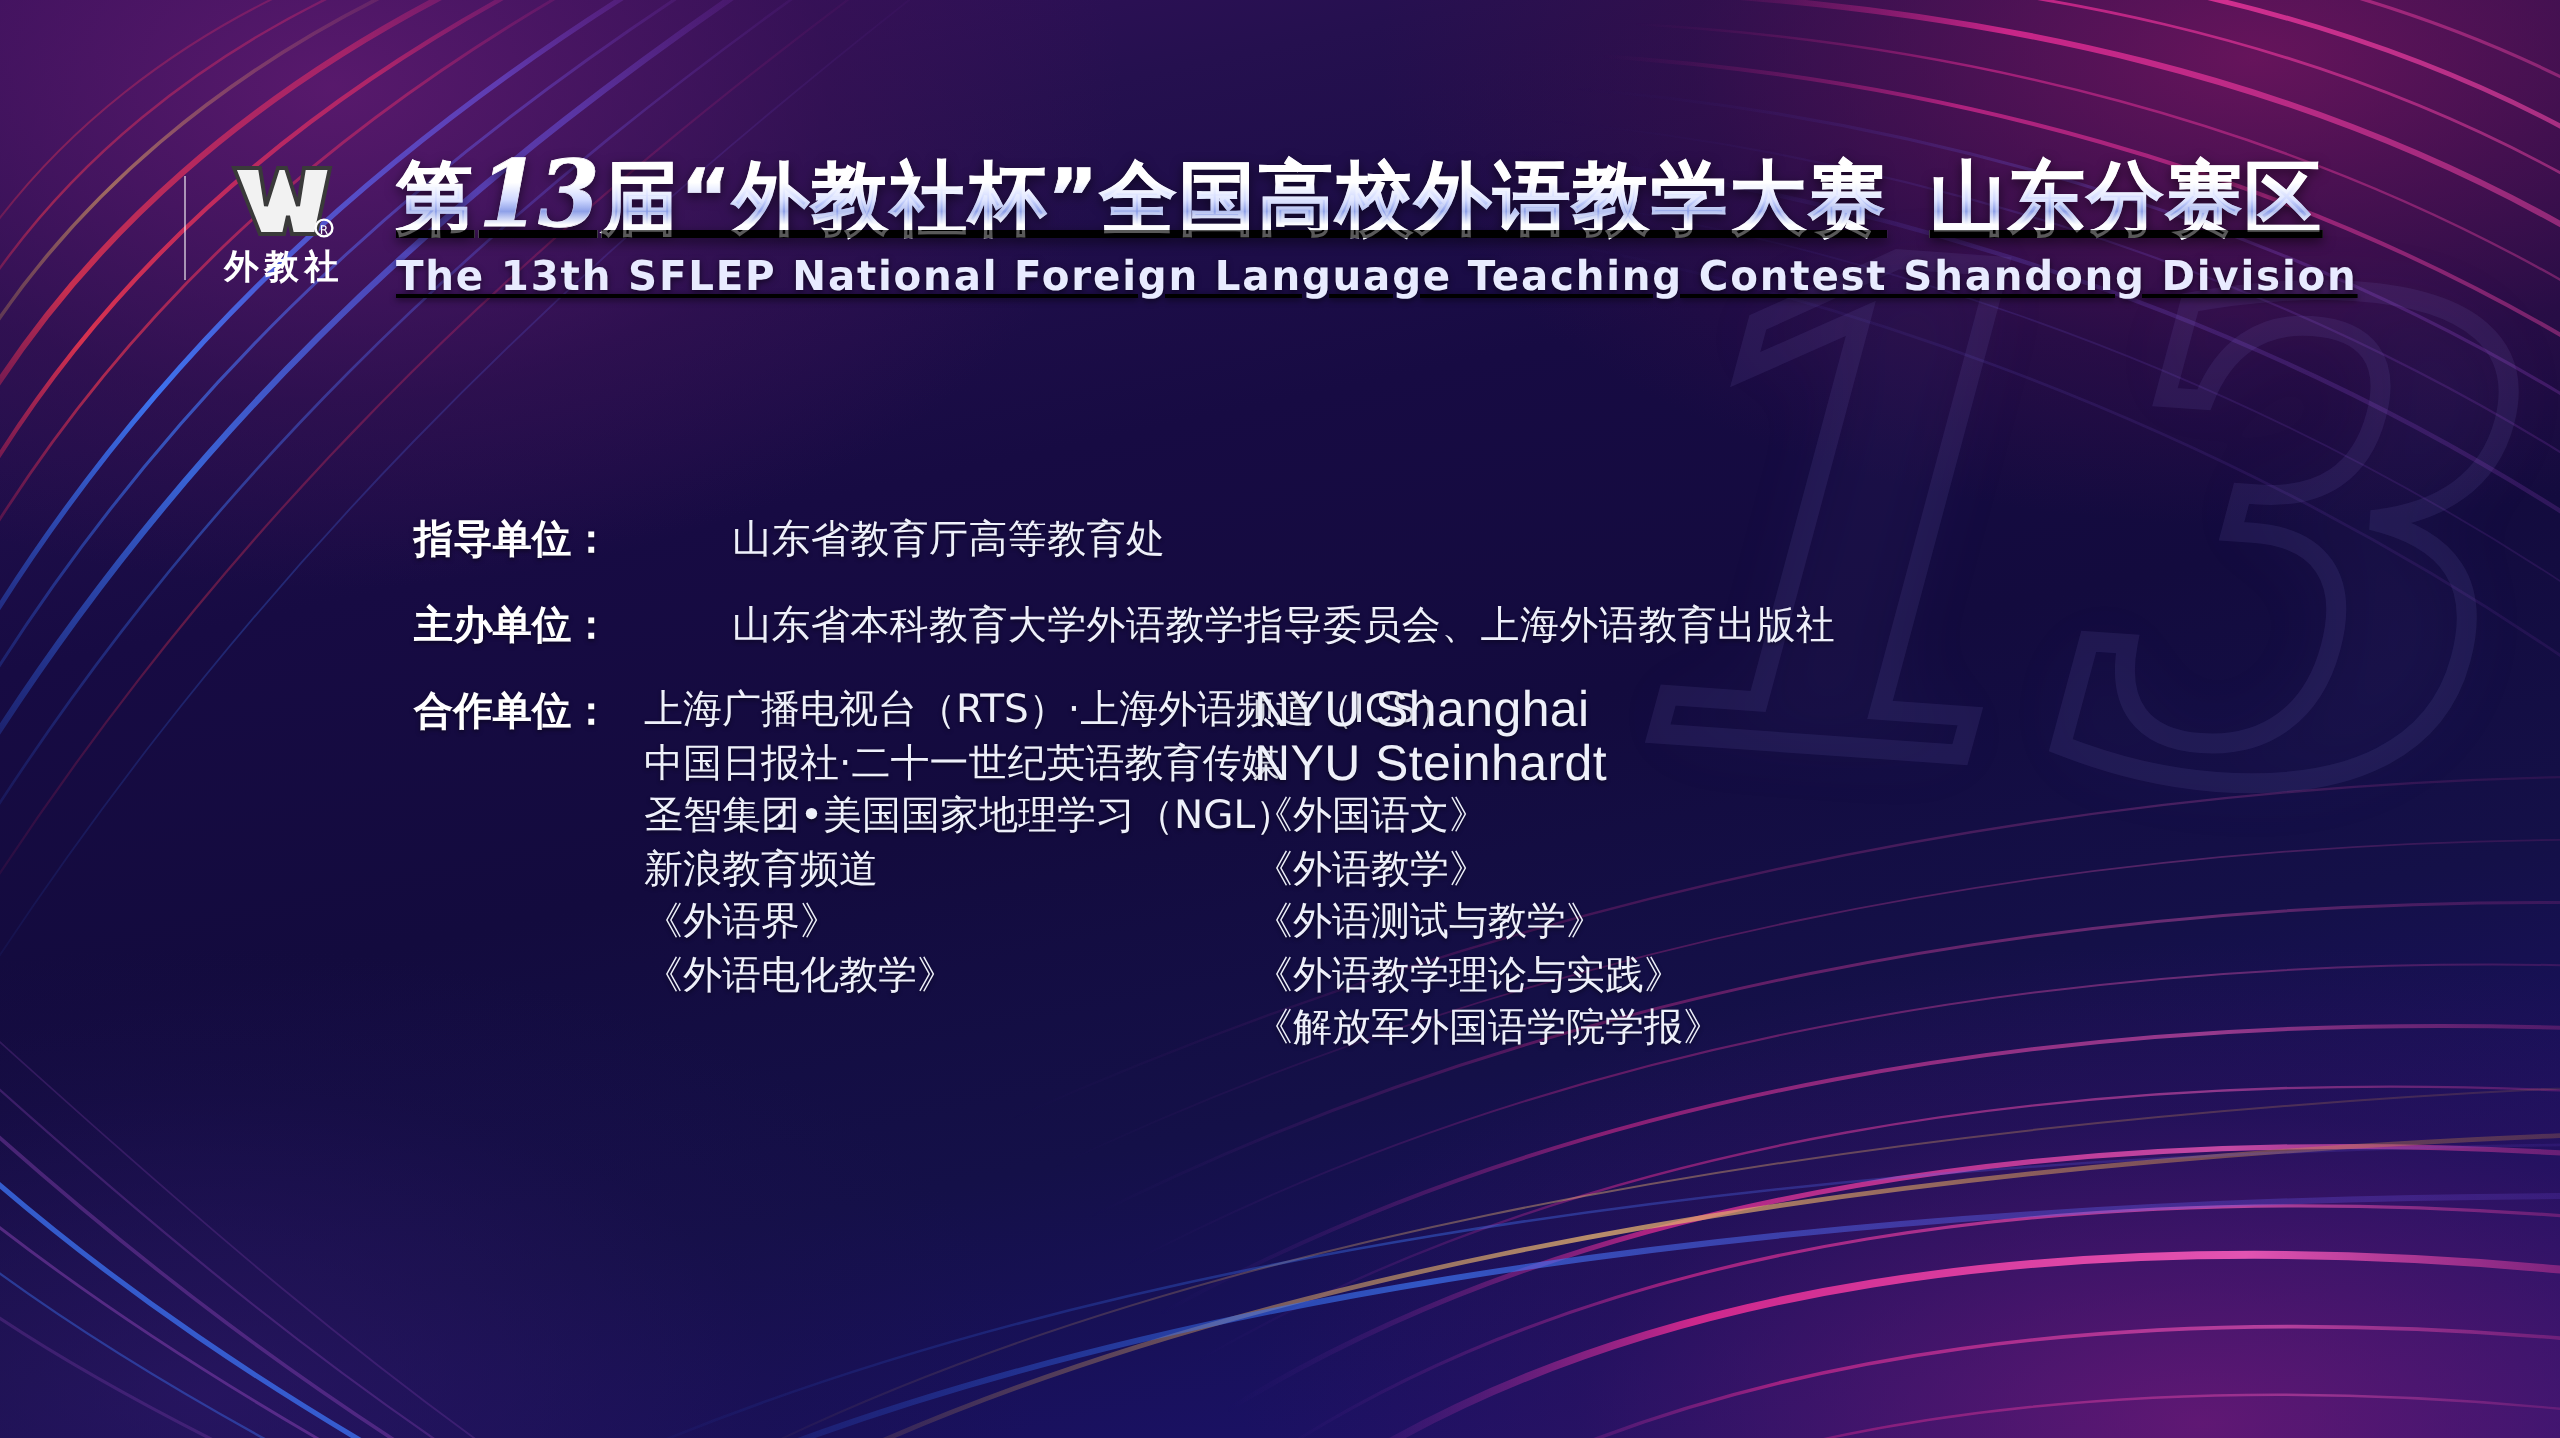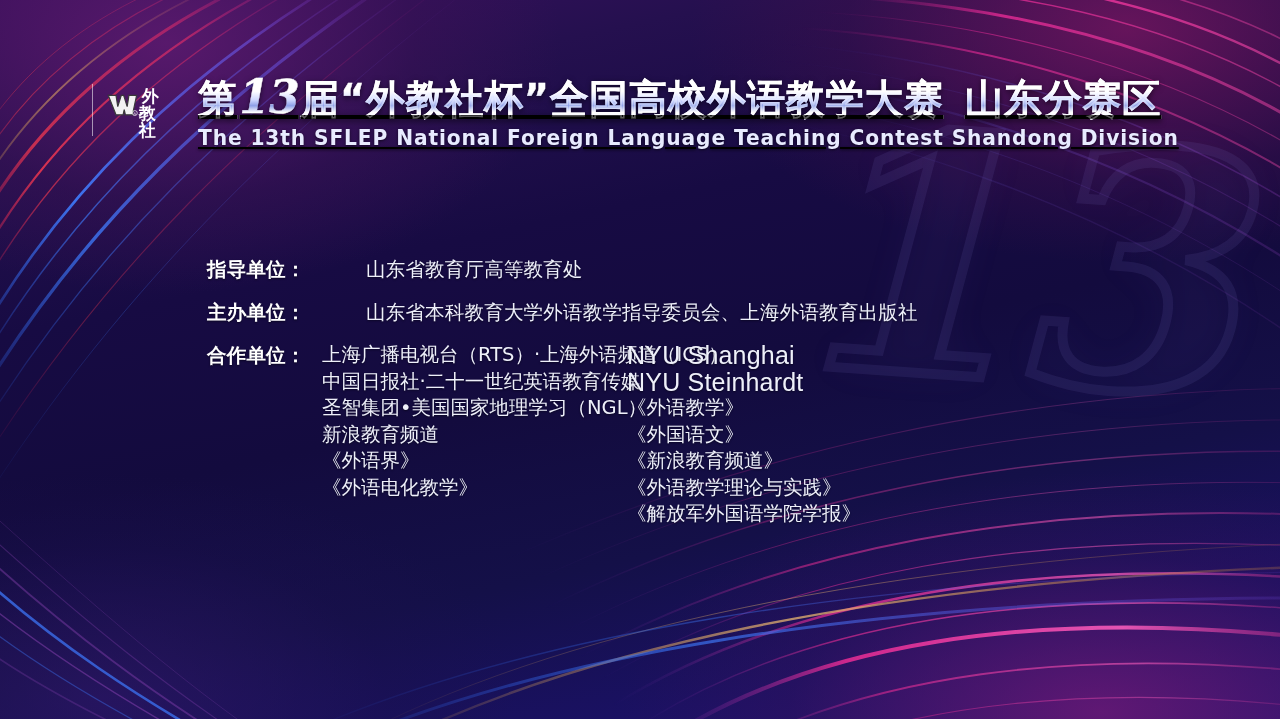--- a/index.html
+++ b/index.html
@@ -56,21 +56,21 @@
     font-style:italic; font-weight:700;
     font-size:21px; color:#fff; letter-spacing:.5px;
     margin-top:1px; line-height:1;
   }
 
   .logo-divider{
     width:1px; height:52px; background:rgba(255,255,255,.55);
     margin:0 13px 3px 13px;
   }
 
-  .logo-w{ display:flex; flex-direction:row; width:70px; }
+  .logo-w{ display:flex; flex-direction:column; align-items:center; width:70px; }
   .logo-w svg{ display:block; }
   .logo-w-label{
     font-size:17px; font-weight:700; color:#fff;
     letter-spacing:3px; margin-top:3px; line-height:1;
     text-indent:3px;
   }
 
   .titles{ display:flex; flex-direction:column;text-decoration:underline; }
 
   .title-cn{
@@ -326,23 +326,23 @@
           <div class="partner-line">上海广播电视台（RTS）·上海外语频道（ICS）</div>
           <div class="partner-line">中国日报社·二十一世纪英语教育传媒</div>
           <div class="partner-line">圣智集团•美国国家地理学习（NGL）</div>
           <div class="partner-line">新浪教育频道</div>
           <div class="partner-line">《外语界》</div>
           <div class="partner-line">《外语电化教学》</div>
         </div>
         <div class="col-right">
           <div class="partner-line en">NYU Shanghai</div>
           <div class="partner-line en">NYU Steinhardt</div>
+          <div class="partner-line">《外国语文》</div>
           <div class="partner-line">《外语教学》</div>
-          <div class="partner-line">《外国语文》</div>
-          <div class="partner-line">《新浪教育频道》</div>
+          <div class="partner-line">《外语测试与教学》</div>
           <div class="partner-line">《外语教学理论与实践》</div>
           <div class="partner-line">《解放军外国语学院学报》</div>
         </div>
       </div>
     </div>
 
   </div>
 </div>
 
 </body></html>

